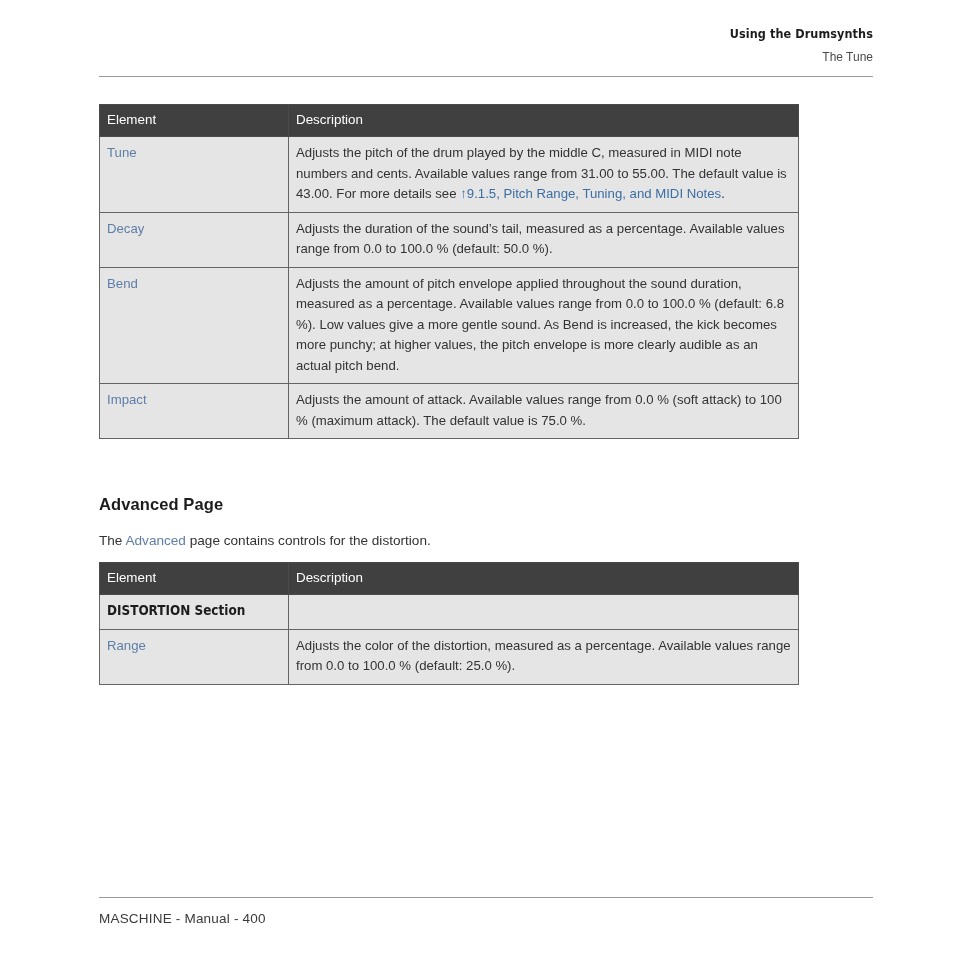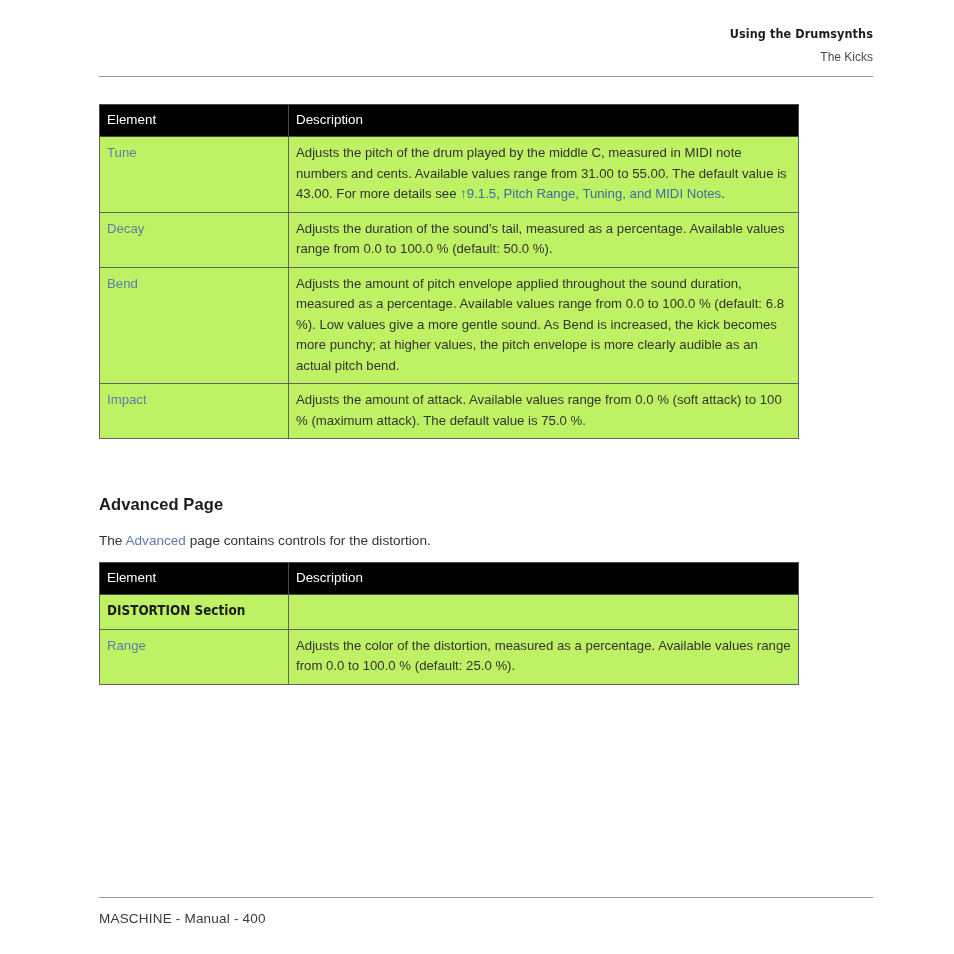--- a/index.html
+++ b/index.html
@@ -65,31 +65,31 @@
   .tbl td, .tbl th {
     border: 1px solid #5a5a5a;
     padding: 6px 7px 7px 7px;
     vertical-align: top;
     text-align: left;
     font-weight: normal;
     line-height: 20.5px;
   }
   .tbl .col-el { width: 189px; }
   .tbl thead th {
-    background: #000000;
+    background: #404040;
     color: #ffffff;
     border-color: #4a4a4a;
     font-size: 13.4px;
     padding-top: 5px;
     padding-bottom: 6px;
     line-height: 20px;
   }
   .tbl tbody td {
     border-color: #646464;
-    background: #bef264;
+    background: #e5e5e5;
     color: #333333;
   }
   .el-link {
     color: #5d7ea8;
   }
   .sec-label {
     font-family: "DejaVu Sans Condensed", "Liberation Sans Narrow", "Liberation Sans", sans-serif;
     font-weight: bold;
     color: #1c1c1c;
     font-size: 13.4px;
@@ -146,21 +146,21 @@
     letter-spacing: 0.2px;
   }
 </style>
 </head>
 <body>
 
 <div class="page">
 
   <div class="run-header">
     <div class="chapter">Using the Drumsynths</div>
-    <div class="section">The Kicks</div>
+    <div class="section">The Tune</div>
   </div>
   <div class="header-rule"></div>
 
   <table class="tbl" id="table-params">
     <colgroup>
         <col class="col-el">
         <col>
       </colgroup>
     <thead>
       <tr>

